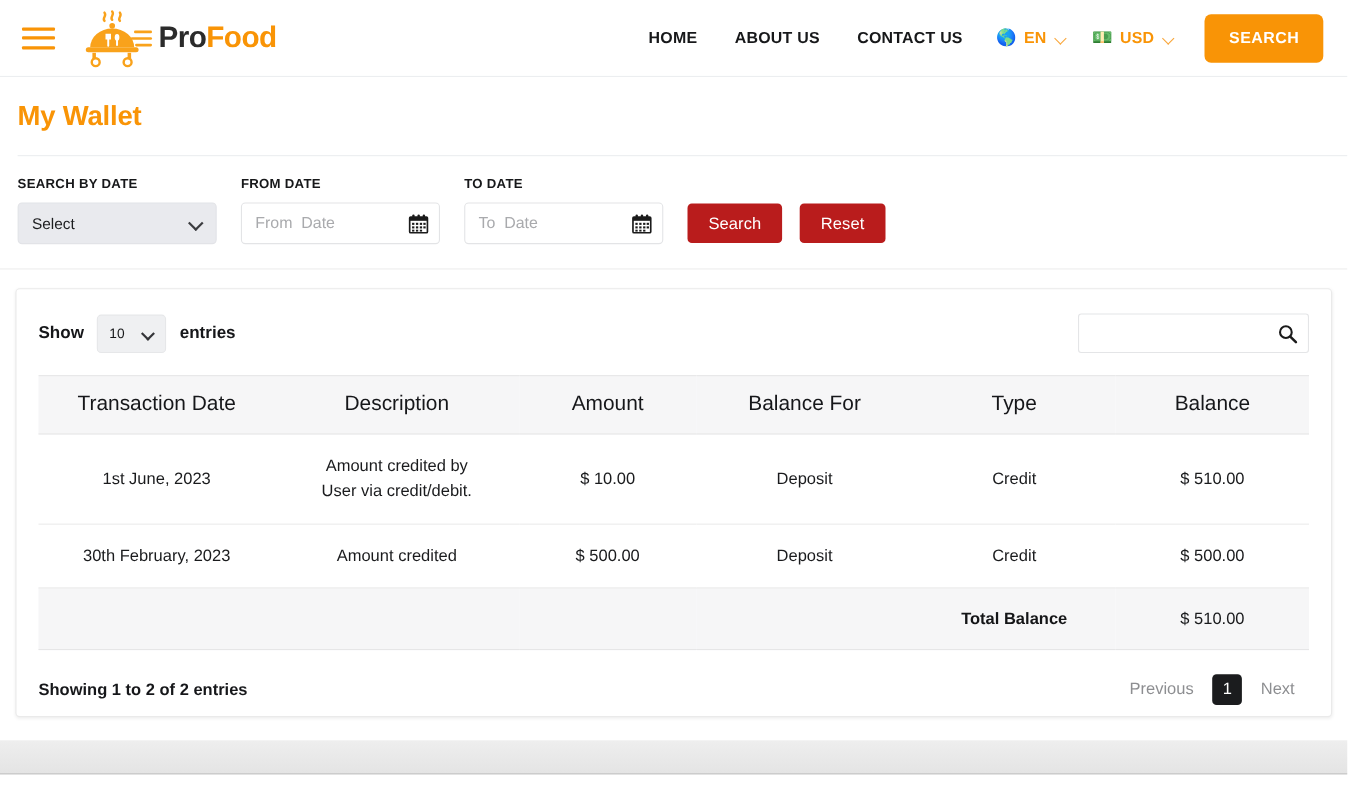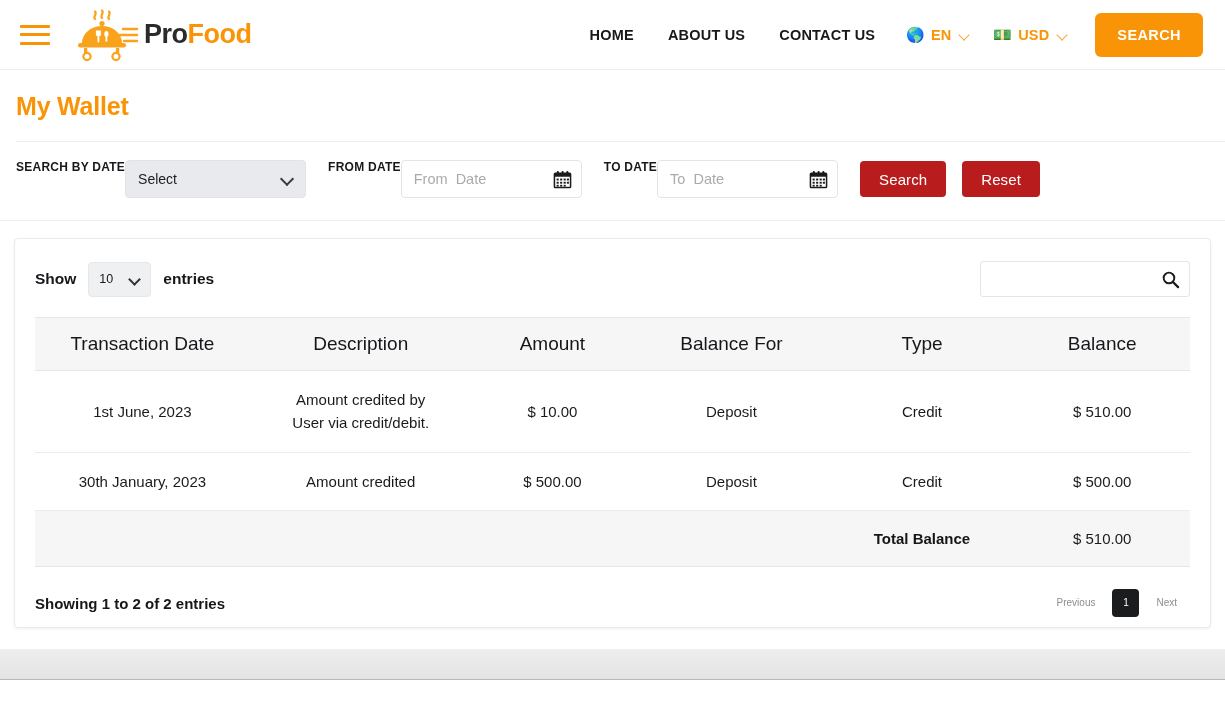--- a/index.html
+++ b/index.html
@@ -132,21 +132,21 @@
   }
 
   
   .filter-bar {
     display: flex;
     align-items: flex-end;
     gap: 0;
     padding: 18px 0 22px 16px;
     border-bottom: 1px solid #ededed;
   }
-  .filter-group { display: flex; flex-direction: row; }
+  .filter-group { display: flex; flex-direction: column; }
   .filter-label {
     font-size: 12px;
     font-weight: bold;
     color: #17181a;
     letter-spacing: 0.25px;
     margin-bottom: 10px;
     text-transform: uppercase;
   }
   .select-box {
     position: relative;
@@ -338,21 +338,21 @@
     justify-content: space-between;
     margin-top: 22px;
   }
   .showing-text {
     font-size: 15px;
     font-weight: bold;
     color: #16171a;
   }
   .pager { display: flex; align-items: center; gap: 0; }
   .pager .pg {
-    font-size: 10px;
+    font-size: 15px;
     color: #8d8e91;
     padding: 0 13px;
     cursor: pointer;
     line-height: 28px;
   }
   .pager .pg.current {
     background: #1b1c1e;
     color: #ffffff;
     border-radius: 4px;
     min-width: 27px;
@@ -554,21 +554,21 @@
         <td>
           <span>Amount credited by</span><br>
           <span>User via credit/debit.</span>
         </td>
         <td>$ 10.00</td>
         <td>Deposit</td>
         <td>Credit</td>
         <td>$ 510.00</td>
       </tr>
       <tr>
-        <td>30th January, 2023</td>
+        <td>30th February, 2023</td>
         <td>Amount credited</td>
         <td>$ 500.00</td>
         <td>Deposit</td>
         <td>Credit</td>
         <td>$ 500.00</td>
       </tr>
       <tr class="total-row">
         <td></td>
         <td></td>
         <td></td>

